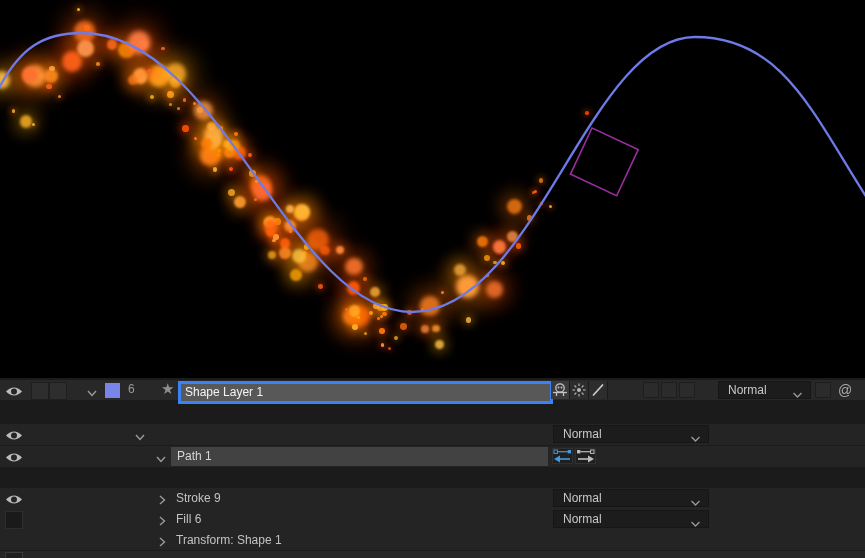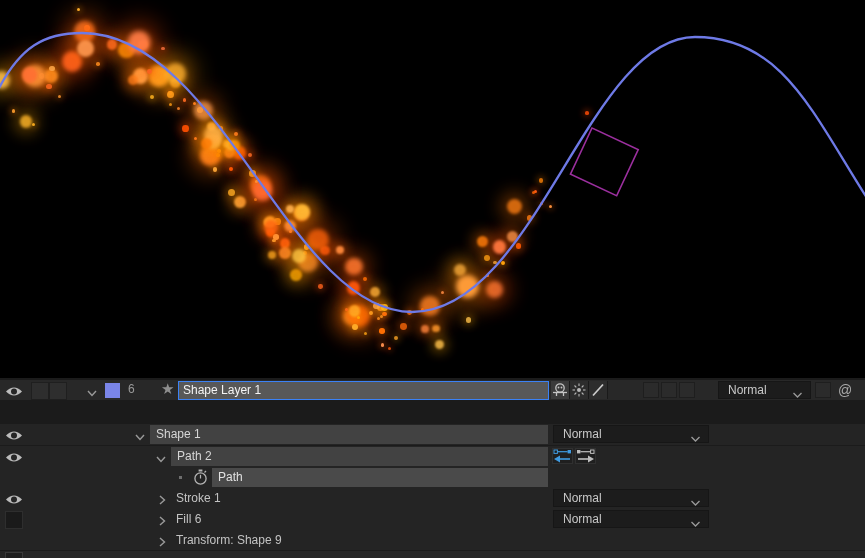--- a/index.html
+++ b/index.html
@@ -19,21 +19,21 @@
   .eyebtn{position:absolute;left:5px;top:4px;width:18px;height:13px;}
   .emptybox{position:absolute;background:#1a1a1a;border:1px solid #2e2e2e;}
   .chev{position:absolute;width:12px;height:12px;}
   .select{position:absolute;top:1px;height:18px;background:#1c1c1c;border:1px solid #161616;box-sizing:border-box;}
   .select .lbl{left:9px;line-height:16px;color:#c9c9c9;}
   .select .chev{right:6px;top:4px;}
   .cell{position:absolute;top:2px;width:16px;height:16px;background:#2b2b2b;border:1px solid #1e1e1e;box-sizing:border-box;}
   .swcell{position:absolute;top:1px;width:18px;height:18px;background:#2d2d2d;border-right:1px solid #1a1a1a;}
   .kfbtn{position:absolute;top:2px;width:21px;height:16px;background:#1f1f1f;border:1px solid #303030;box-sizing:border-box;}
   .name-field{position:absolute;left:178px;top:1px;width:369px;height:17px;background:#585858;
-              border:1px solid #3b82f6;box-sizing:content-box;}
+              border:3px solid #3b82f6;box-sizing:content-box;}
   .name-field .lbl{left:4px;color:#f4f4f4;line-height:17px;}
   .star{position:absolute;font-size:15px;color:#8f8f8f;line-height:18px;}
   .pickwhip{position:absolute;font-size:14px;color:#ababab;line-height:18px;}
 </style>
 </head>
 <body>
 
 <div class="app">
 
   <div class="viewer" style="background: rgb(0, 0, 0);">
@@ -258,23 +258,20 @@
         <svg width="18" height="13" viewBox="0 0 18 13">
             <path d="M1 6.5 Q9 -1.5 17 6.5 Q9 14.5 1 6.5Z" fill="#bcbcbc"></path>
             <circle cx="9" cy="6.5" r="3" fill="#262626"></circle>
           </svg>
       </span>
       <span class="chev" style="left:134px;top:5px;">
         <svg width="12" height="12" viewBox="0 0 12 12">
             <polyline points="2,4 6,8.5 10,4" fill="none" stroke="#9a9a9a" stroke-width="1.4"></polyline>
           </svg>
       </span>
-      <span class="hibar" style="left:150px;width:398px;">
-        <span class="lbl">Shape 1</span>
-      </span>
       <span class="select" style="left:553px;width:156px;">
         <span class="lbl">Normal</span>
         <span class="chev">
           <svg width="11" height="10" viewBox="0 0 11 10">
               <polyline points="1.5,3 5.5,7 9.5,3" fill="none" stroke="#9a9a9a" stroke-width="1.3"></polyline>
             </svg>
         </span>
       </span>
     </div>
 
@@ -284,21 +281,21 @@
             <path d="M1 6.5 Q9 -1.5 17 6.5 Q9 14.5 1 6.5Z" fill="#bcbcbc"></path>
             <circle cx="9" cy="6.5" r="3" fill="#262626"></circle>
           </svg>
       </span>
       <span class="chev" style="left:155px;top:5px;">
         <svg width="12" height="12" viewBox="0 0 12 12">
             <polyline points="2,4 6,8.5 10,4" fill="none" stroke="#9a9a9a" stroke-width="1.4"></polyline>
           </svg>
       </span>
       <span class="hibar" style="left:171px;width:377px;">
-        <span class="lbl">Path 2</span>
+        <span class="lbl">Path 1</span>
       </span>
       <span class="kfbtn" style="left:552px;">
         <svg width="19" height="14" viewBox="0 0 19 14">
           <rect x="1" y="1" width="3.4" height="3.4" fill="none" stroke="#3f9ae0" stroke-width="1"></rect>
           <line x1="4.4" y1="2.7" x2="14.6" y2="2.7" stroke="#3f9ae0" stroke-width="1.2"></line>
           <rect x="14.6" y="1" width="3.4" height="3.4" fill="#3f9ae0"></rect>
           <line x1="3" y1="10" x2="17" y2="10" stroke="#3f9ae0" stroke-width="1.6"></line>
           <polygon points="1,10 7,6.4 7,13.6" fill="#3f9ae0"></polygon>
         </svg>
       </span>
@@ -306,48 +303,34 @@
         <svg width="19" height="14" viewBox="0 0 19 14">
           <rect x="1" y="1" width="3.4" height="3.4" fill="#bdbdbd"></rect>
           <line x1="4.4" y1="2.7" x2="14.6" y2="2.7" stroke="#bdbdbd" stroke-width="1.2"></line>
           <rect x="14.6" y="1" width="3.4" height="3.4" fill="none" stroke="#bdbdbd" stroke-width="1"></rect>
           <line x1="2" y1="10" x2="16" y2="10" stroke="#bdbdbd" stroke-width="1.6"></line>
           <polygon points="18,10 12,6.4 12,13.6" fill="#bdbdbd"></polygon>
         </svg>
       </span>
     </div>
 
-    <div class="row" style="top:89px;height:21px;">
-      <span style="position:absolute;left:179px;top:9px;width:3px;height:3px;background:#6e6e6e;"></span>
-      <span style="position:absolute;left:193px;top:2px;">
-        <svg width="15" height="17" viewBox="0 0 15 17">
-          <rect x="5.6" y="0.5" width="3.8" height="2" fill="#b4b4b4"></rect>
-          <line x1="11.5" y1="3.5" x2="13" y2="2" stroke="#b4b4b4" stroke-width="1.2"></line>
-          <circle cx="7.5" cy="9.5" r="5.6" fill="none" stroke="#b4b4b4" stroke-width="1.3"></circle>
-          <line x1="7.5" y1="9.5" x2="7.5" y2="5.8" stroke="#b4b4b4" stroke-width="1.2"></line>
-        </svg>
-      </span>
-      <span class="hibar" style="left:212px;width:336px;background:#4a4a4a;">
-        <span class="lbl" style="color:#e2e2e2;">Path</span>
-      </span>
-    </div>
 
     <div class="row" style="top:110px;height:21px;">
       <span class="eyebtn">
         <svg width="18" height="13" viewBox="0 0 18 13">
             <path d="M1 6.5 Q9 -1.5 17 6.5 Q9 14.5 1 6.5Z" fill="#bcbcbc"></path>
             <circle cx="9" cy="6.5" r="3" fill="#262626"></circle>
           </svg>
       </span>
       <span class="chev" style="left:156px;top:4px;">
         <svg width="12" height="12" viewBox="0 0 12 12">
             <polyline points="4,2 8.5,6 4,10" fill="none" stroke="#9a9a9a" stroke-width="1.4"></polyline>
           </svg>
       </span>
-      <span class="lbl" style="left:176px;top:1px;">Stroke 1</span>
+      <span class="lbl" style="left:176px;top:1px;">Stroke 9</span>
       <span class="select" style="left:553px;width:156px;">
         <span class="lbl">Normal</span>
         <span class="chev">
           <svg width="11" height="10" viewBox="0 0 11 10">
               <polyline points="1.5,3 5.5,7 9.5,3" fill="none" stroke="#9a9a9a" stroke-width="1.3"></polyline>
             </svg>
         </span>
       </span>
     </div>
 
@@ -368,20 +351,20 @@
         </span>
       </span>
     </div>
 
     <div class="row" style="top:152px;height:20px;">
       <span class="chev" style="left:156px;top:4px;">
         <svg width="12" height="12" viewBox="0 0 12 12">
             <polyline points="4,2 8.5,6 4,10" fill="none" stroke="#9a9a9a" stroke-width="1.4"></polyline>
           </svg>
       </span>
-      <span class="lbl" style="left:176px;top:1px;">Transform: Shape 9</span>
+      <span class="lbl" style="left:176px;top:1px;">Transform: Shape 1</span>
     </div>
 
     <div class="row" style="top:173px;height:7px;background:#262626;">
       <span class="emptybox" style="left:5px;top:1px;width:16px;height:10px;background:#1f1f1f;border-color:#3a3a3a;"></span>
     </div>
   </div>
 </div>
 
 </body></html>

